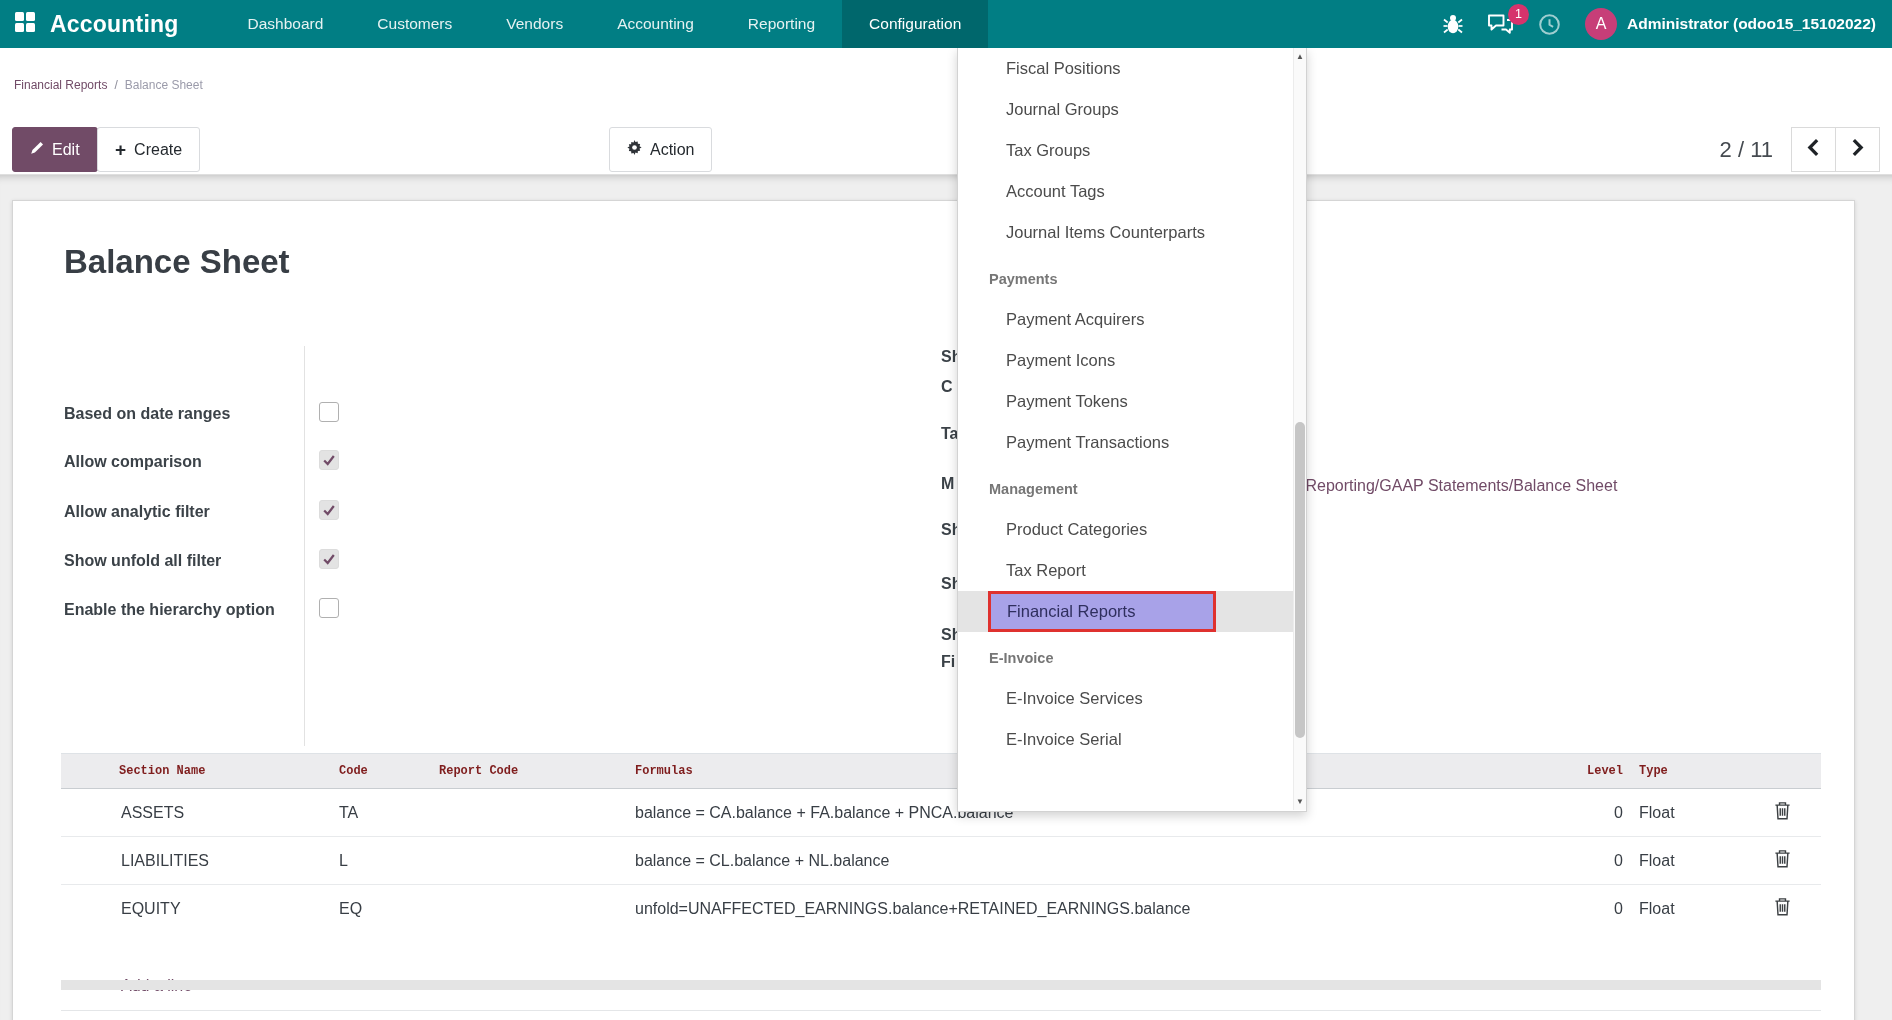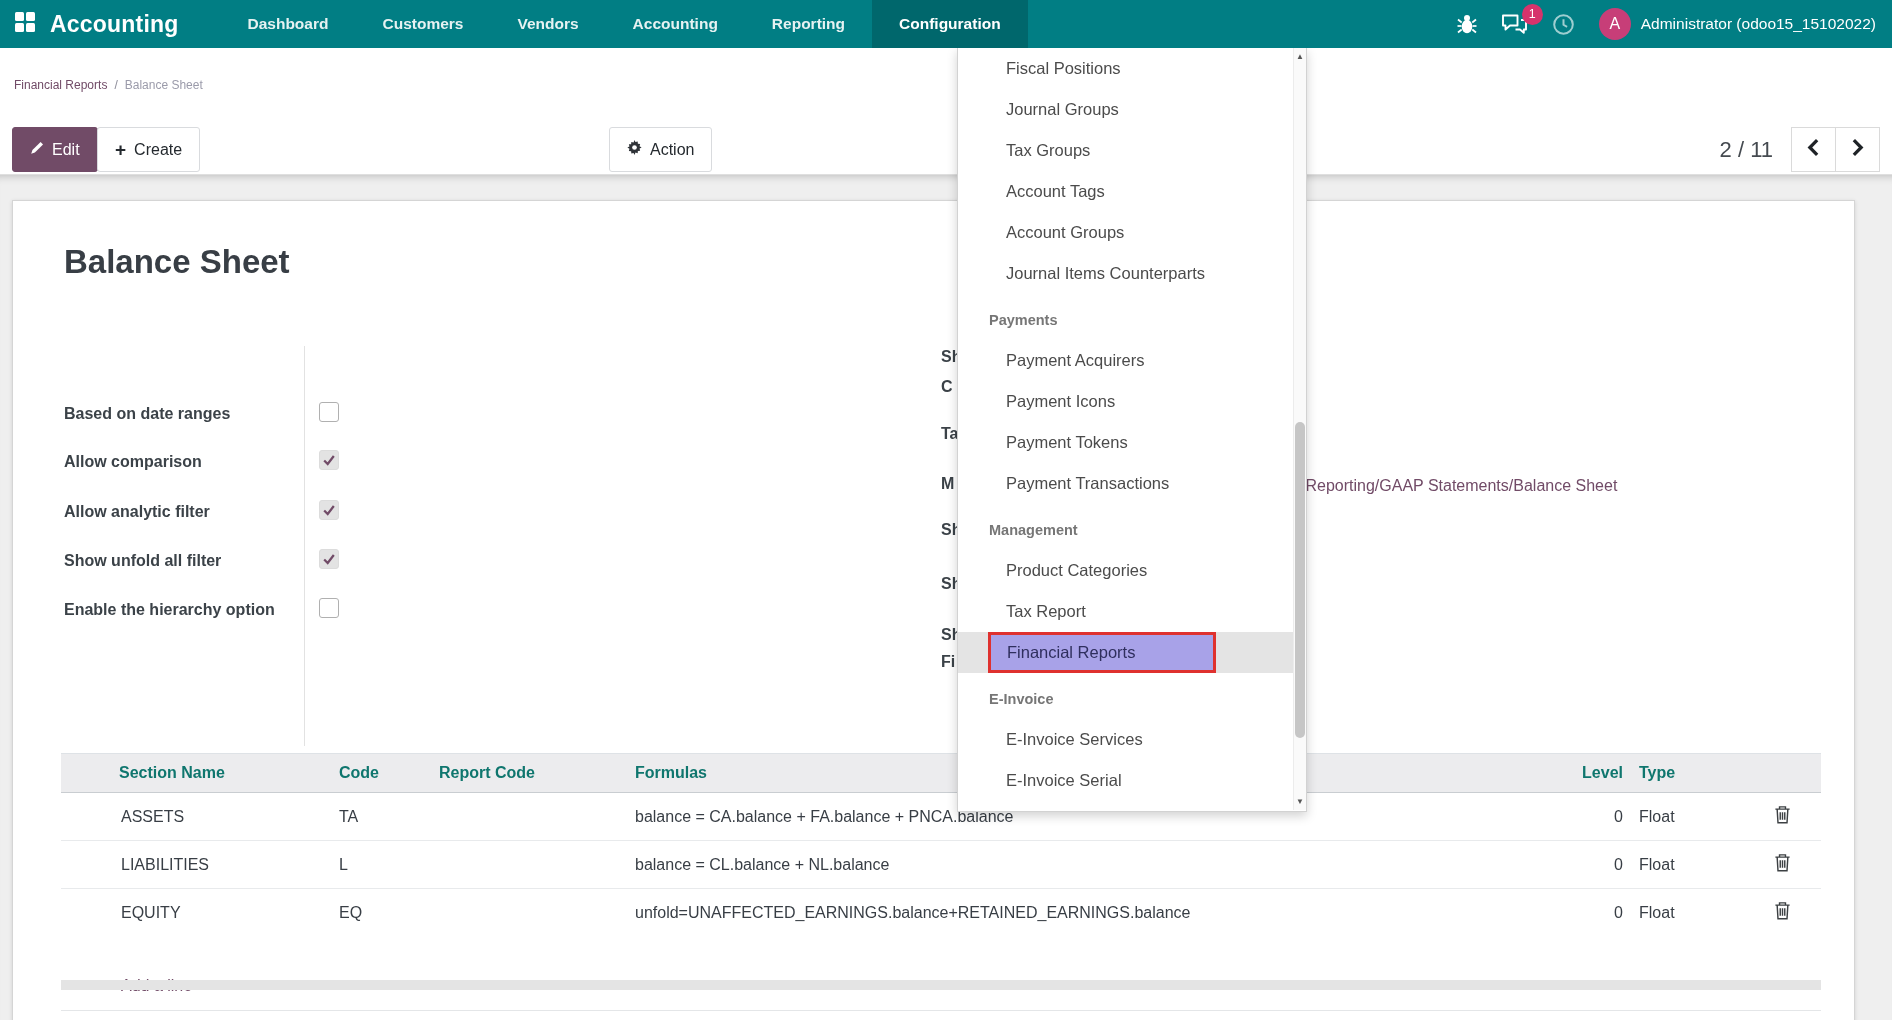--- a/index.html
+++ b/index.html
@@ -4,29 +4,29 @@
 <style>
   * { box-sizing: border-box; margin: 0; padding: 0; }
   html,body { width:1892px; height:1020px; }
   body { font-family:"Liberation Sans", sans-serif; background:#efefef; overflow:hidden; }
   .screen { position:relative; width:1892px; height:1020px; overflow:hidden; }
 
   
   .navbar { position:absolute; top:0; left:0; width:100%; height:48px; background:#017e84; display:flex; align-items:stretch; z-index:200; }
   .brand { display:flex; align-items:center; gap:14px; padding:0 16px 0 14px; cursor:pointer; }
   .brand-name { color:#fff; font-size:23px; font-weight:700; letter-spacing:.2px; }
-  .nav-menu { display:flex; align-items:stretch; margin-left:26px;font-weight:bold; }
+  .nav-menu { display:flex; align-items:stretch; margin-left:26px; }
   .nav-item { display:flex; align-items:center; padding:0 27px; color:#e6f2f2; font-size:15.5px; cursor:pointer; }
   .nav-item.active { background:rgba(0,0,0,.18); color:#fff; }
   .nav-right { margin-left:auto; display:flex; align-items:center; gap:24px; padding-right:16px; }
   .nav-icon { position:relative; display:flex; align-items:center; cursor:pointer; }
   .badge { position:absolute; top:-9px; right:-15px; background:#d6336c; color:#fff; width:21px; height:21px; border-radius:50%; font-size:12.5px; display:flex; align-items:center; justify-content:center; }
   .user-block { display:flex; align-items:center; gap:10px; cursor:pointer; }
   .avatar { width:32px; height:32px; border-radius:50%; background:#c73e78; color:#fff; font-size:16px; display:flex; align-items:center; justify-content:center; }
-  .user-name { color:#fff; font-size:15.5px; }
+  .user-name { color:#fff; font-size:15.5px;font-weight:bold; }
 
   
   .panel { position:absolute; top:48px; left:0; width:100%; height:127px; background:#fff; border-bottom:1px solid #dfdfdf; z-index:10; }
   .breadcrumb { position:absolute; top:30px; left:14px; font-size:12px; }
   .bc-parent { color:#714B67; cursor:pointer; }
   .bc-sep { color:#8b8b98; padding:0 7px; }
   .bc-current { color:#9b9baa; }
   .btn { position:absolute; top:79px; height:45px; display:flex; align-items:center; gap:8px; font-size:16px; border-radius:3px; border:1px solid #d9dbde; background:#fff; color:#24292e; padding:0 17px; cursor:pointer; }
   .btn-edit { left:12px; background:#714B67; border-color:#714B67; color:#fff; }
   .btn-create { left:97px; }
@@ -53,21 +53,21 @@
   .cb svg { display:none; }
   .cb.checked { background:#e3e3e3; border-color:#dcdcdc; }
   .cb.checked svg { display:block; }
 
   
   .frag { position:absolute; font-size:16px; font-weight:600; color:#3b4248; white-space:nowrap; z-index:5; }
   .menu-link { position:absolute; left:1301px; top:477px; font-size:16px; color:#714B67; white-space:nowrap; z-index:5; cursor:pointer; }
 
   
   .olist { position:absolute; top:552px; left:48px; width:1760px; border-collapse:collapse; table-layout:fixed; }
-  .olist th { background:#ececee; border-top:1px solid #dee2e6; border-bottom:1px solid #c9cdd1; font-size:16px; font-weight:700; color:#0f766e; text-align:left; padding:10px 8px; }
+  .olist th { background:#ececee; border-top:1px solid #dee2e6; border-bottom:1px solid #c9cdd1; font-size:12px; font-weight:700; color:#7f1d1d; text-align:left; padding:10px 8px;font-family:Liberation Mono, monospace; }
   .olist td { font-size:16px; color:#383e45; padding:12px 8px; border-top:1px solid #e8eaec; }
   .olist tr { cursor:pointer; }
   .col-handle{width:50px} .col-name{width:220px} .col-code{width:100px} .col-rcode{width:196px} .col-level{width:145px} .col-type{width:112px} .col-trash{width:78px}
   .t-right { text-align:right !important; }
   .cell-name { padding-left:10px !important; }
   .trash-cell { text-align:center; }
   .add-line { position:absolute; top:765px; left:48px; width:1760px; height:45px; padding:11px 0 0 60px; font-size:16px; color:#714B67; border-bottom:1px solid #e4e6e8; cursor:pointer; }
   .h-strip { position:absolute; top:779px; left:48px; width:1760px; height:10px; background:#e4e4e4; }
 
   
@@ -307,21 +307,20 @@
   <span class="frag" style="left:941px; top:626px;">Sh</span>
   <span class="frag" style="left:941px; top:653px;">Fi</span>
   <span class="menu-link">/Reporting/GAAP Statements/Balance Sheet</span>
 
   <div class="dropdown">
     <div class="dd-inner">
       <div class="dd-item">Fiscal Positions</div>
       <div class="dd-item">Journal Groups</div>
       <div class="dd-item">Tax Groups</div>
       <div class="dd-item">Account Tags</div>
-      <div class="dd-item">Account Groups</div>
       <div class="dd-item">Journal Items Counterparts</div>
       <div class="dd-header">Payments</div>
       <div class="dd-item">Payment Acquirers</div>
       <div class="dd-item">Payment Icons</div>
       <div class="dd-item">Payment Tokens</div>
       <div class="dd-item">Payment Transactions</div>
       <div class="dd-header">Management</div>
       <div class="dd-item">Product Categories</div>
       <div class="dd-item">Tax Report</div>
       <div class="dd-item hl-row">

